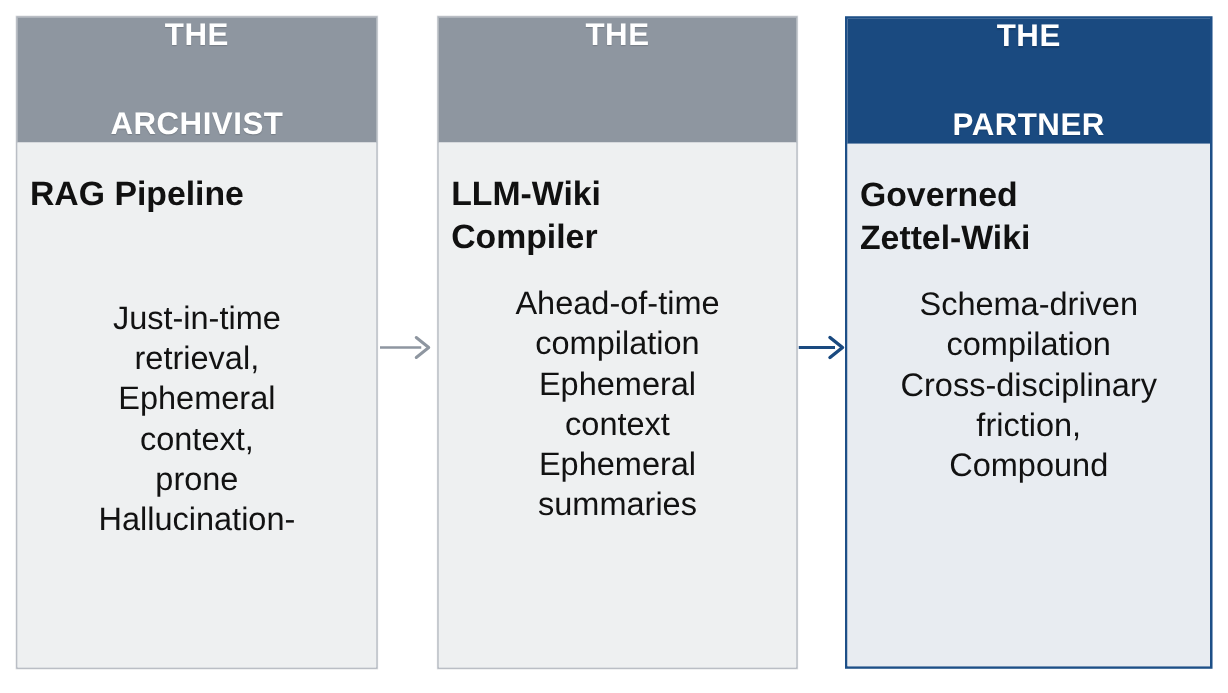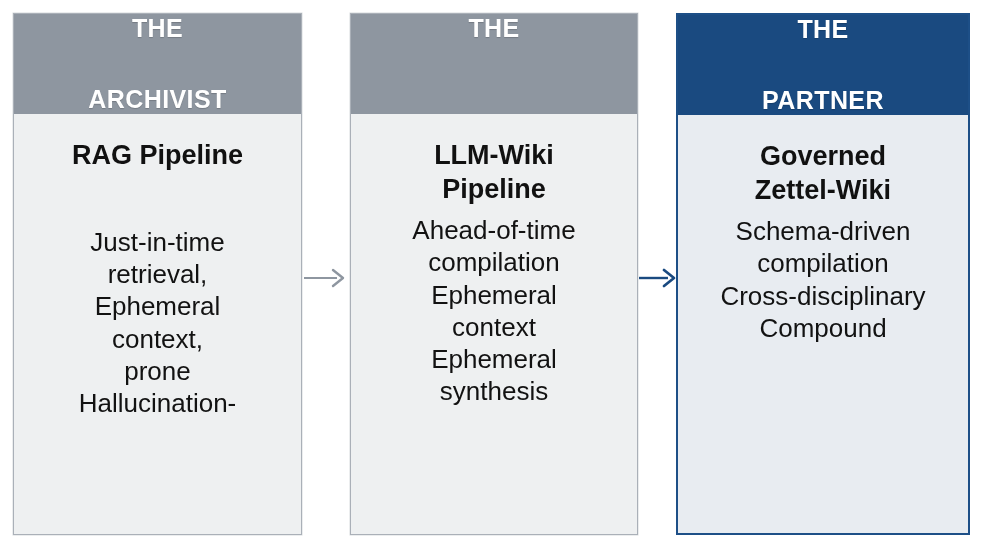--- a/index.html
+++ b/index.html
@@ -70,28 +70,28 @@
     padding: 24px 10px 16px 10px;
   }
 
   .card-body.neutral { background: #eef0f1; }
   .card-body.accent  { background: #e8ecf1; }
 
   .subtitle {
     font-size: 27px;
     font-weight: bold;
     color: #111111;
-    text-align: center;
+    text-align: left;
     line-height: 1.26;
     margin: 0 0 0 0;
     width: 100%;
   }
 
   .detail-list {
-    margin: 0;
+    margin: 12px;
     padding: 0;
     width: 100%;
     display: flex;
     flex-direction: column;
     align-items: center;
     justify-content: flex-start;
   }
 
   .detail {
     font-size: 26px;
@@ -139,29 +139,29 @@
     <path d="M1 14 H34" stroke="#8e96a0" stroke-width="2" fill="none"></path>
     <path d="M30 6 L40 14 L30 22" stroke="#8e96a0" stroke-width="2.4" fill="none" stroke-linecap="round" stroke-linejoin="round"></path>
   </svg>
 
   <div class="card card-neutral" style="left:350px; width:288px;">
     <div class="card-header neutral">
       <span>THE</span>
     </div>
     <div class="card-body neutral">
       <div class="subtitle">LLM-Wiki</div>
-      <div class="subtitle">Pipeline</div>
+      <div class="subtitle">Compiler</div>
       <div class="spacer-2"></div>
       <div class="detail-list">
         <div class="detail">Ahead-of-time</div>
         <div class="detail">compilation</div>
         <div class="detail">Ephemeral</div>
         <div class="detail">context</div>
         <div class="detail">Ephemeral</div>
-        <div class="detail">synthesis</div>
+        <div class="detail">summaries</div>
       </div>
     </div>
   </div>
 
   <svg class="arrow" style="left:638px; top:264px; width:40px;" viewBox="0 0 40 28">
     <path d="M1 14 H30" stroke="#1a4a80" stroke-width="2.4" fill="none"></path>
     <path d="M26 6 L36 14 L26 22" stroke="#1a4a80" stroke-width="2.8" fill="none" stroke-linecap="round" stroke-linejoin="round"></path>
   </svg>
 
   <div class="card card-accent" style="left:676px; width:294px;">
@@ -170,18 +170,19 @@
       <span>PARTNER</span>
     </div>
     <div class="card-body accent">
       <div class="subtitle">Governed</div>
       <div class="subtitle">Zettel-Wiki</div>
       <div class="spacer-2"></div>
       <div class="detail-list">
         <div class="detail">Schema-driven</div>
         <div class="detail">compilation</div>
         <div class="detail">Cross-disciplinary</div>
+        <div class="detail">friction,</div>
         <div class="detail">Compound</div>
       </div>
     </div>
   </div>
 
 </div>
 
 </body></html>

